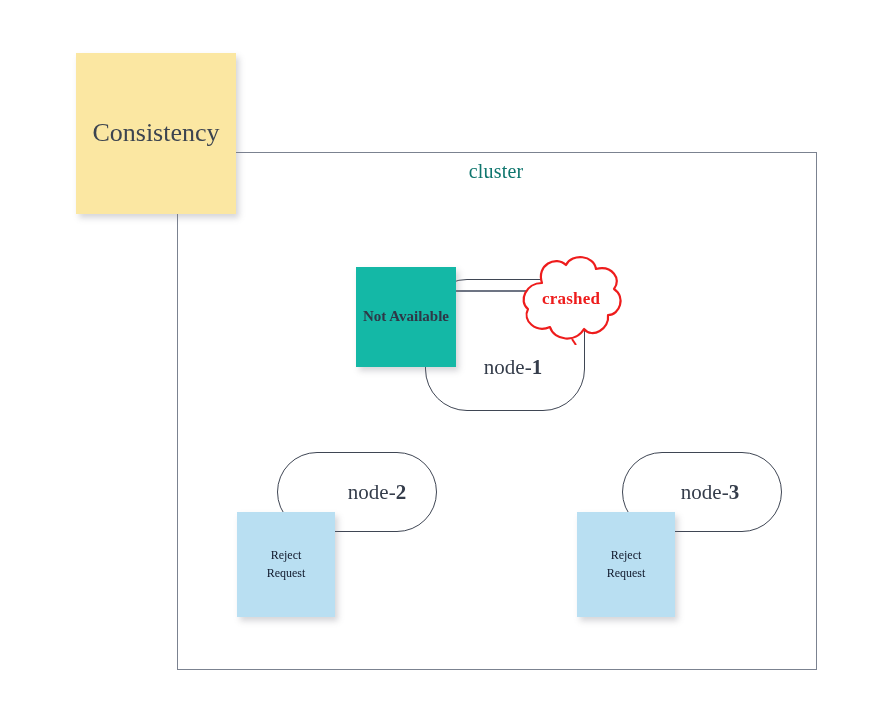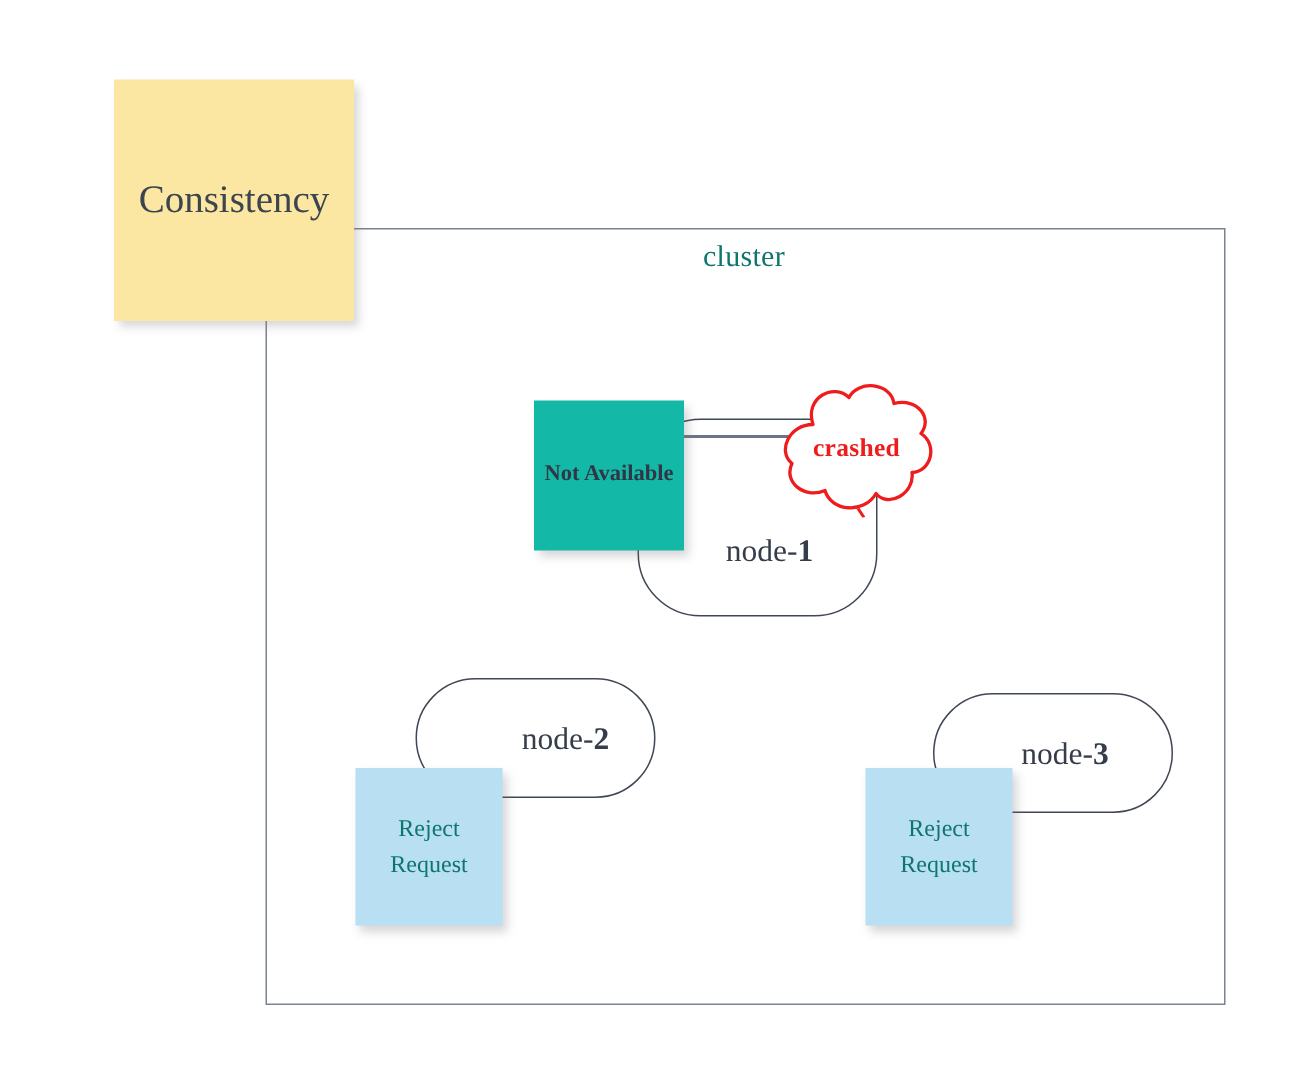--- a/index.html
+++ b/index.html
@@ -87,21 +87,20 @@
     left: 20px;
   }
 
   #node3-pill {
     left: 622px;
     top: 452px;
     width: 160px;
     height: 80px;
     border-radius: 40px;
     z-index: 1;
-    margin-top: 10px;
   }
   #node3-pill .node-label {
     position: relative;
     left: 8px;
   }
 
   
   .sticky {
     position: absolute;
     box-sizing: border-box;
@@ -151,22 +150,22 @@
     background: #b9dff2;
   }
   #note-reject-3 {
     left: 577px;
     top: 512px;
     width: 98px;
     height: 105px;
     background: #b9dff2;
   }
   .reject-text {
-    font-size: 16px;
-    color: #0f766e;
+    font-size: 12px;
+    color: #0f172a;
     line-height: 1.45;
   }
 
   
   #cloud-crashed {
     position: absolute;
     left: 516px;
     top: 253px;
     width: 110px;
     height: 92px;

